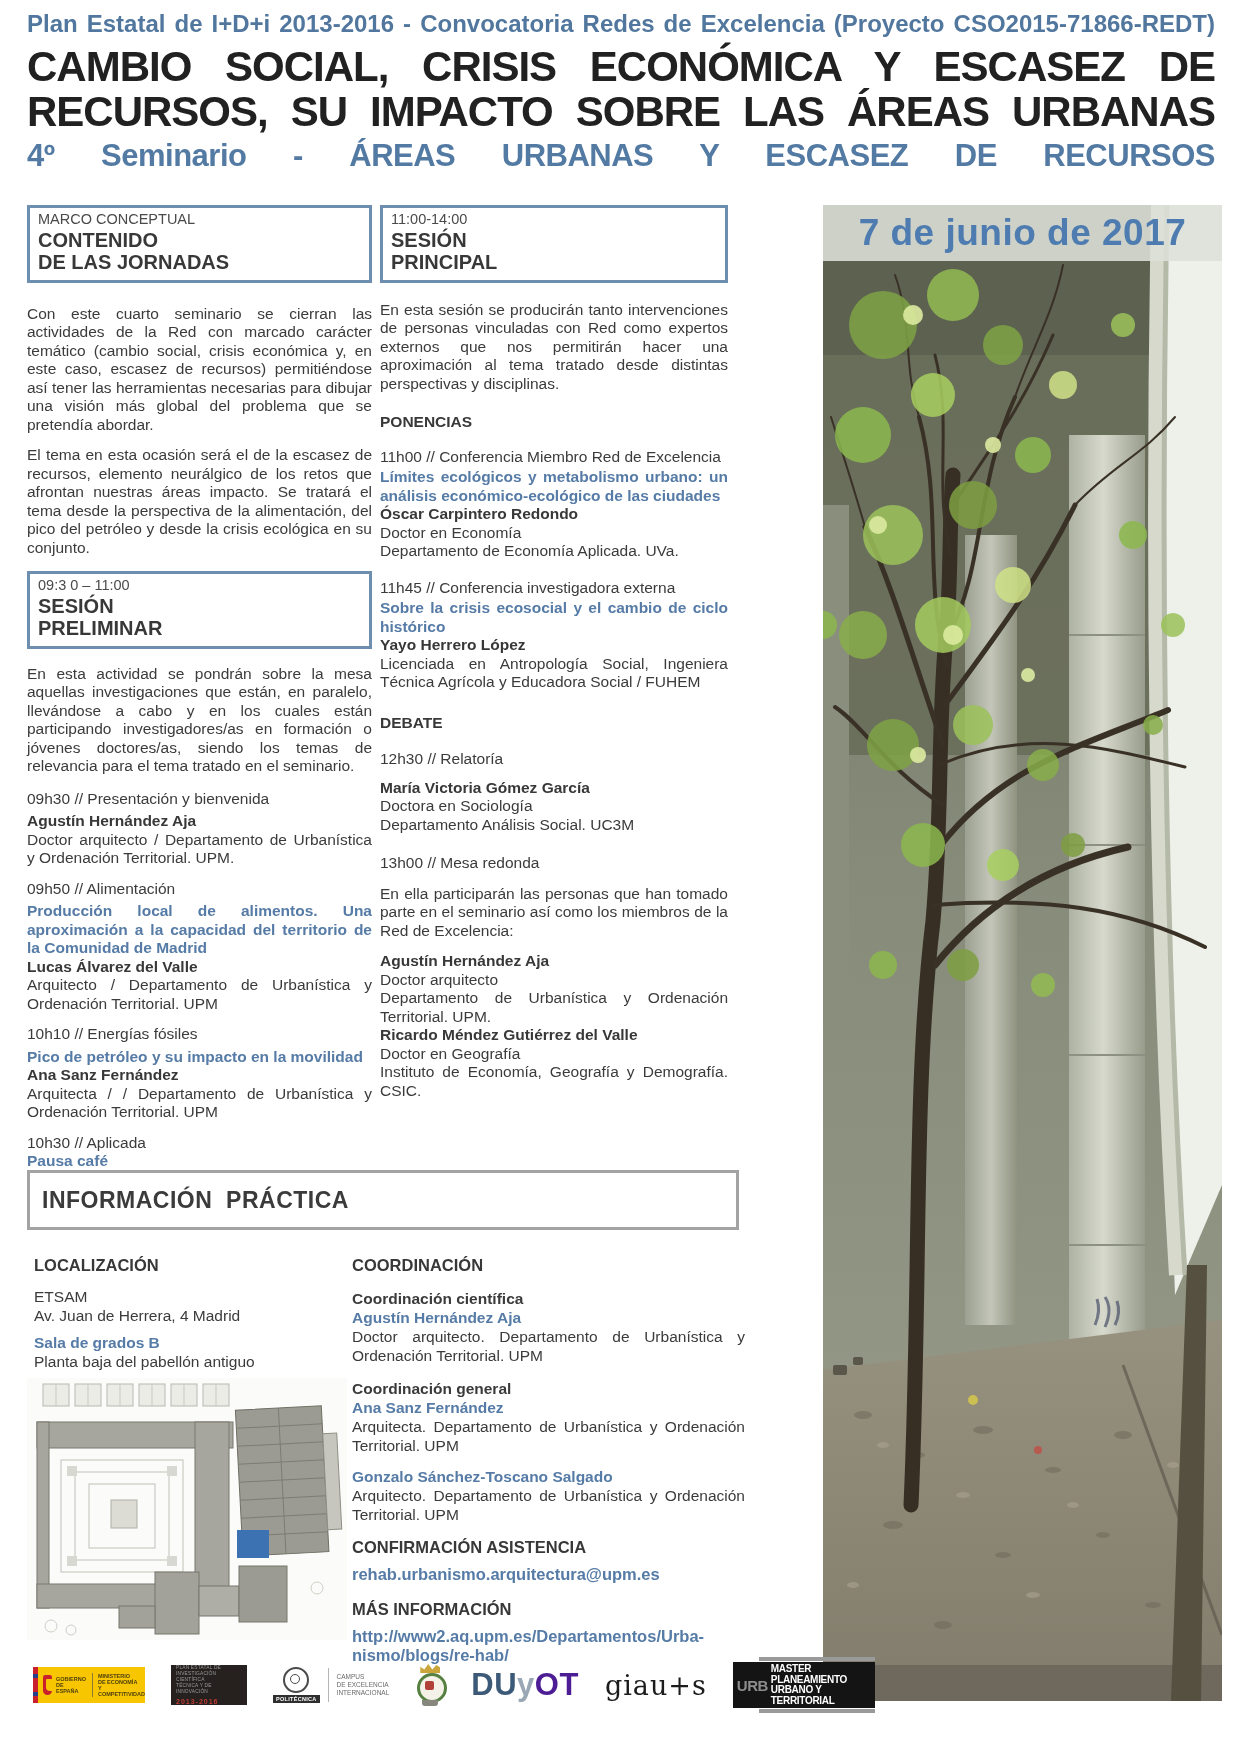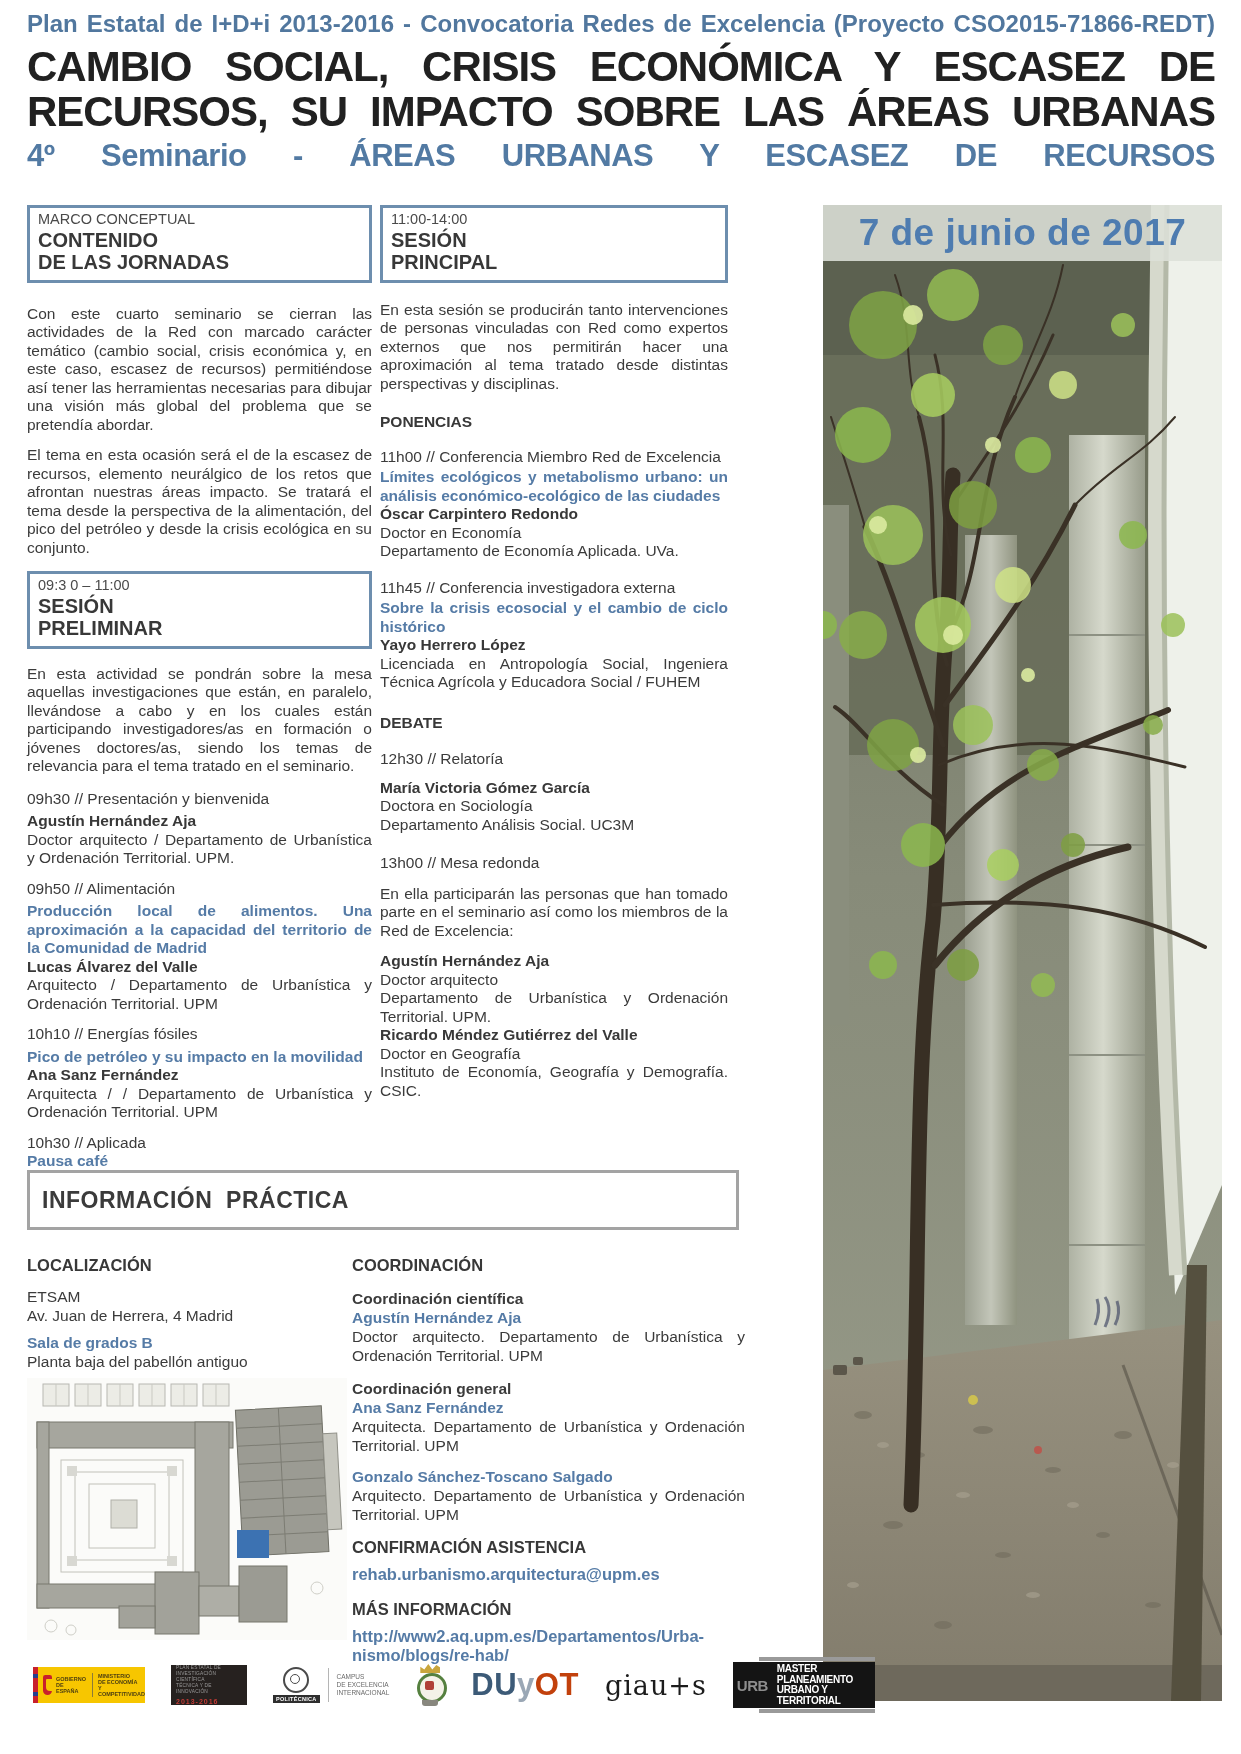--- a/index.html
+++ b/index.html
@@ -31,21 +31,21 @@
   
   .photo{position:absolute;left:823px;top:205px;width:399px;height:1496px;overflow:hidden;}
   .photo svg{display:block;width:100%;height:100%;}
   .date-band{position:absolute;left:0;top:0;width:100%;height:56px;background:rgba(221,224,216,0.88);
              display:flex;align-items:center;justify-content:center;}
   .date-band .date{font-size:37px;font-weight:bold;color:#4e7cb0;letter-spacing:0.5px;white-space:nowrap;}
   
   .info-box{position:absolute;left:27px;top:1170px;width:712px;height:60px;border:3px solid #a3a3a3;
             display:flex;align-items:center;padding-left:12px;box-sizing:border-box;}
   .info-box .ititle{font-size:23px;font-weight:bold;color:#3b3b3b;letter-spacing:0.5px;white-space:pre;}
-  .loc-block{position:absolute;left:27px;top:1256px;width:310px;font-size:15.5px;line-height:19px;}
+  .loc-block{position:absolute;left:34px;top:1256px;width:310px;font-size:15.5px;line-height:19px;}
   .loc-block .h3,.coord-block .h3{font-size:16.5px;font-weight:bold;color:#383838;}
   .map-wrap{position:absolute;left:27px;top:1378px;width:320px;height:262px;}
   .map-wrap svg{display:block;width:100%;height:100%;}
   .coord-block{position:absolute;left:352px;top:1256px;width:393px;font-size:15.5px;line-height:19px;}
   .email,.url{font-weight:bold;color:#557ba6;font-size:16.5px;}
   
   .logos{position:absolute;left:33px;top:1662px;width:772px;height:46px;display:flex;
          align-items:center;gap:26px;}
   .logo{flex:0 0 auto;display:flex;align-items:center;}
   .logo-gob{width:112px;height:36px;background:#f7c600;position:relative;display:flex;align-items:center;}
@@ -63,26 +63,26 @@
   .logo-upm .seal:before{content:"";position:absolute;left:5px;top:5px;width:8px;height:8px;border:1px solid #4a4a4a;border-radius:50%;}
   .logo-upm .sealband{background:#2e2e2e;color:#fff;font-size:5.5px;font-weight:bold;padding:1px 3px;margin-top:2px;letter-spacing:0.3px;}
   .logo-upm .divider{width:1px;height:34px;background:#b5b5b5;}
   .logo-upm .campus{font-size:6.5px;line-height:8px;color:#6a6a6a;white-space:pre-line;}
   .logo-crest{width:30px;height:42px;position:relative;}
   .logo-crest .crown{position:absolute;left:5px;top:0;width:20px;height:9px;background:#c9a53c;clip-path:polygon(0 100%,0 30%,20% 60%,40% 0,60% 60%,80% 10%,100% 40%,100% 100%);}
   .logo-crest .wreath{position:absolute;left:2px;top:9px;width:24px;height:24px;border:3px solid #55803f;border-radius:50%;background:#f4f2e8;}
   .logo-crest .core{position:absolute;left:10px;top:17px;width:9px;height:9px;background:#b04038;border-radius:2px;}
   .logo-crest .base{position:absolute;left:7px;bottom:0;width:16px;height:6px;background:#88877e;border-radius:0 0 3px 3px;}
   .logo-duyot{font-size:31px;font-weight:bold;letter-spacing:0.5px;font-family:"Liberation Sans",sans-serif;}
-  .logo-duyot .d1{color:#3c5a77;} .logo-duyot .d2{color:#9aa7b5;} .logo-duyot .d3{color:#c2410c;}
+  .logo-duyot .d1{color:#3c5a77;} .logo-duyot .d2{color:#9aa7b5;} .logo-duyot .d3{color:#4c1d95;}
   .logo-giaus{font-family:"DejaVu Serif",serif;font-size:27px;color:#1c1c1c;letter-spacing:1px;}
   .logo-master{display:flex;flex-direction:column;align-items:stretch;width:142px;}
   .logo-master .thin{height:4px;background:#9a9a9a;margin:0 0 1px 26px;}
   .logo-master .mmain{background:#141414;display:flex;align-items:center;padding:2px 4px;}
-  .logo-master .urb{color:#8d8d8d;font-weight:bold;font-size:15px;letter-spacing:-0.5px;margin-right:9px;}
+  .logo-master .urb{color:#8d8d8d;font-weight:bold;font-size:15px;letter-spacing:-0.5px;margin-right:3px;}
   .logo-master .mtxt{color:#ffffff;font-weight:bold;font-size:10px;line-height:10.5px;letter-spacing:-0.3px;white-space:pre-line;}
   .logo-master .thin2{height:4px;background:#9a9a9a;margin:1px 0 0 26px;} .mt22{margin-top:22px;} .mt20{margin-top:20px;}
   .mt18{margin-top:18px;} .mt16{margin-top:16px;} .mt14{margin-top:14px;} .mt12{margin-top:12px;}
   .mt10{margin-top:10px;} .mt8{margin-top:8px;} .mt4{margin-top:4px;} .mt2{margin-top:2px;}
 </style>
 </head>
 <body>
 
 <div class="page">
 

